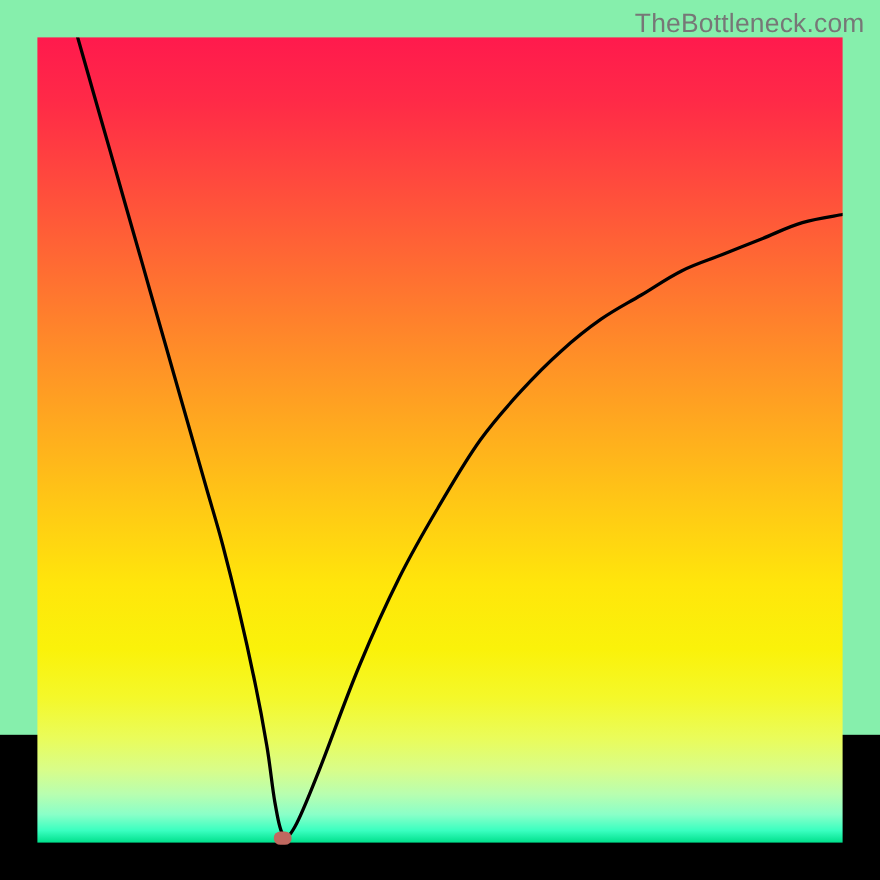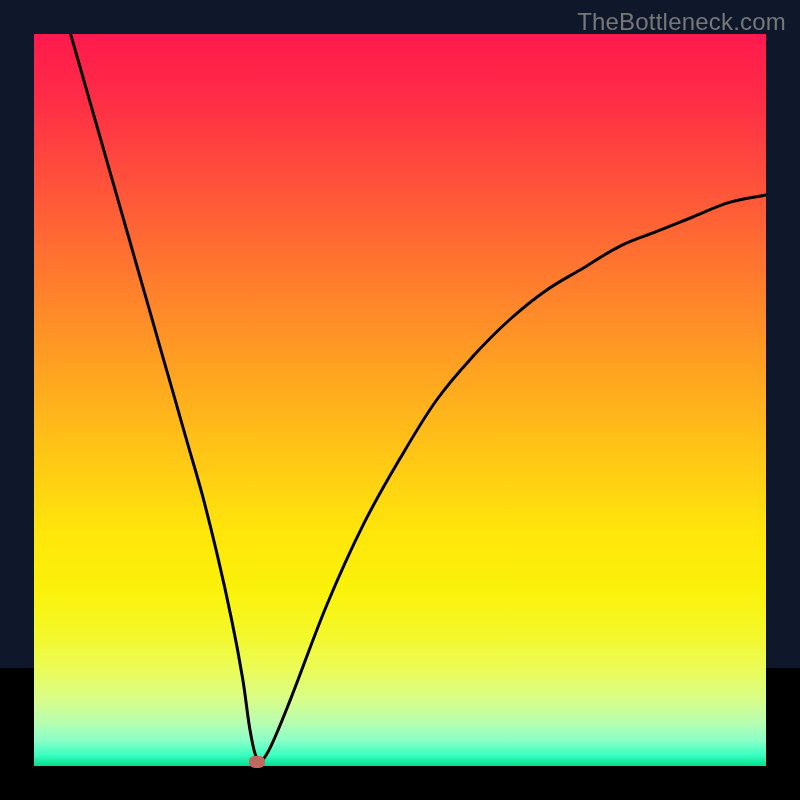--- a/index.html
+++ b/index.html
@@ -1,21 +1,21 @@
 <!DOCTYPE html>
 <html><head>
 <meta charset="utf-8">
 <style>
   * { margin: 0; padding: 0; box-sizing: border-box; }
   html, body { width: 800px; height: 800px; overflow: hidden; background: #000; }
   .stage {
     position: relative;
     width: 800px;
     height: 668px;
-    background: #0f172a;
+    background: #86efac;
   }
   .plot-area {
     position: absolute;
     left: 34px;
     top: 34px;
     width: 732px;
     height: 732px;
     background: linear-gradient(to bottom,
       #ff1a4d 0%,
       #ff2a47 8%,

